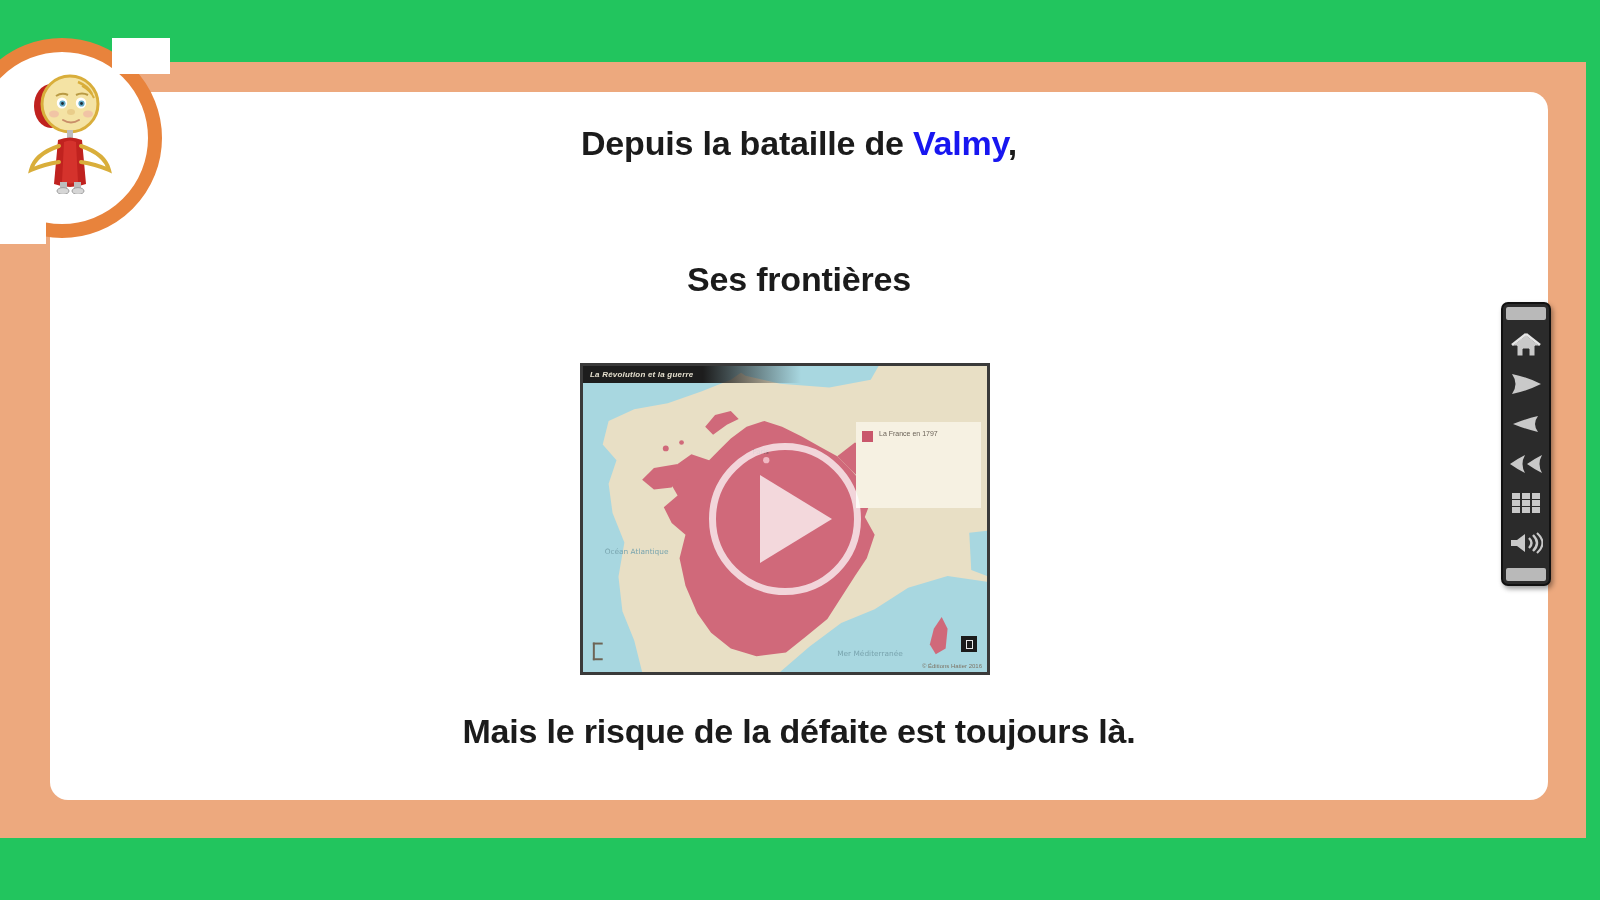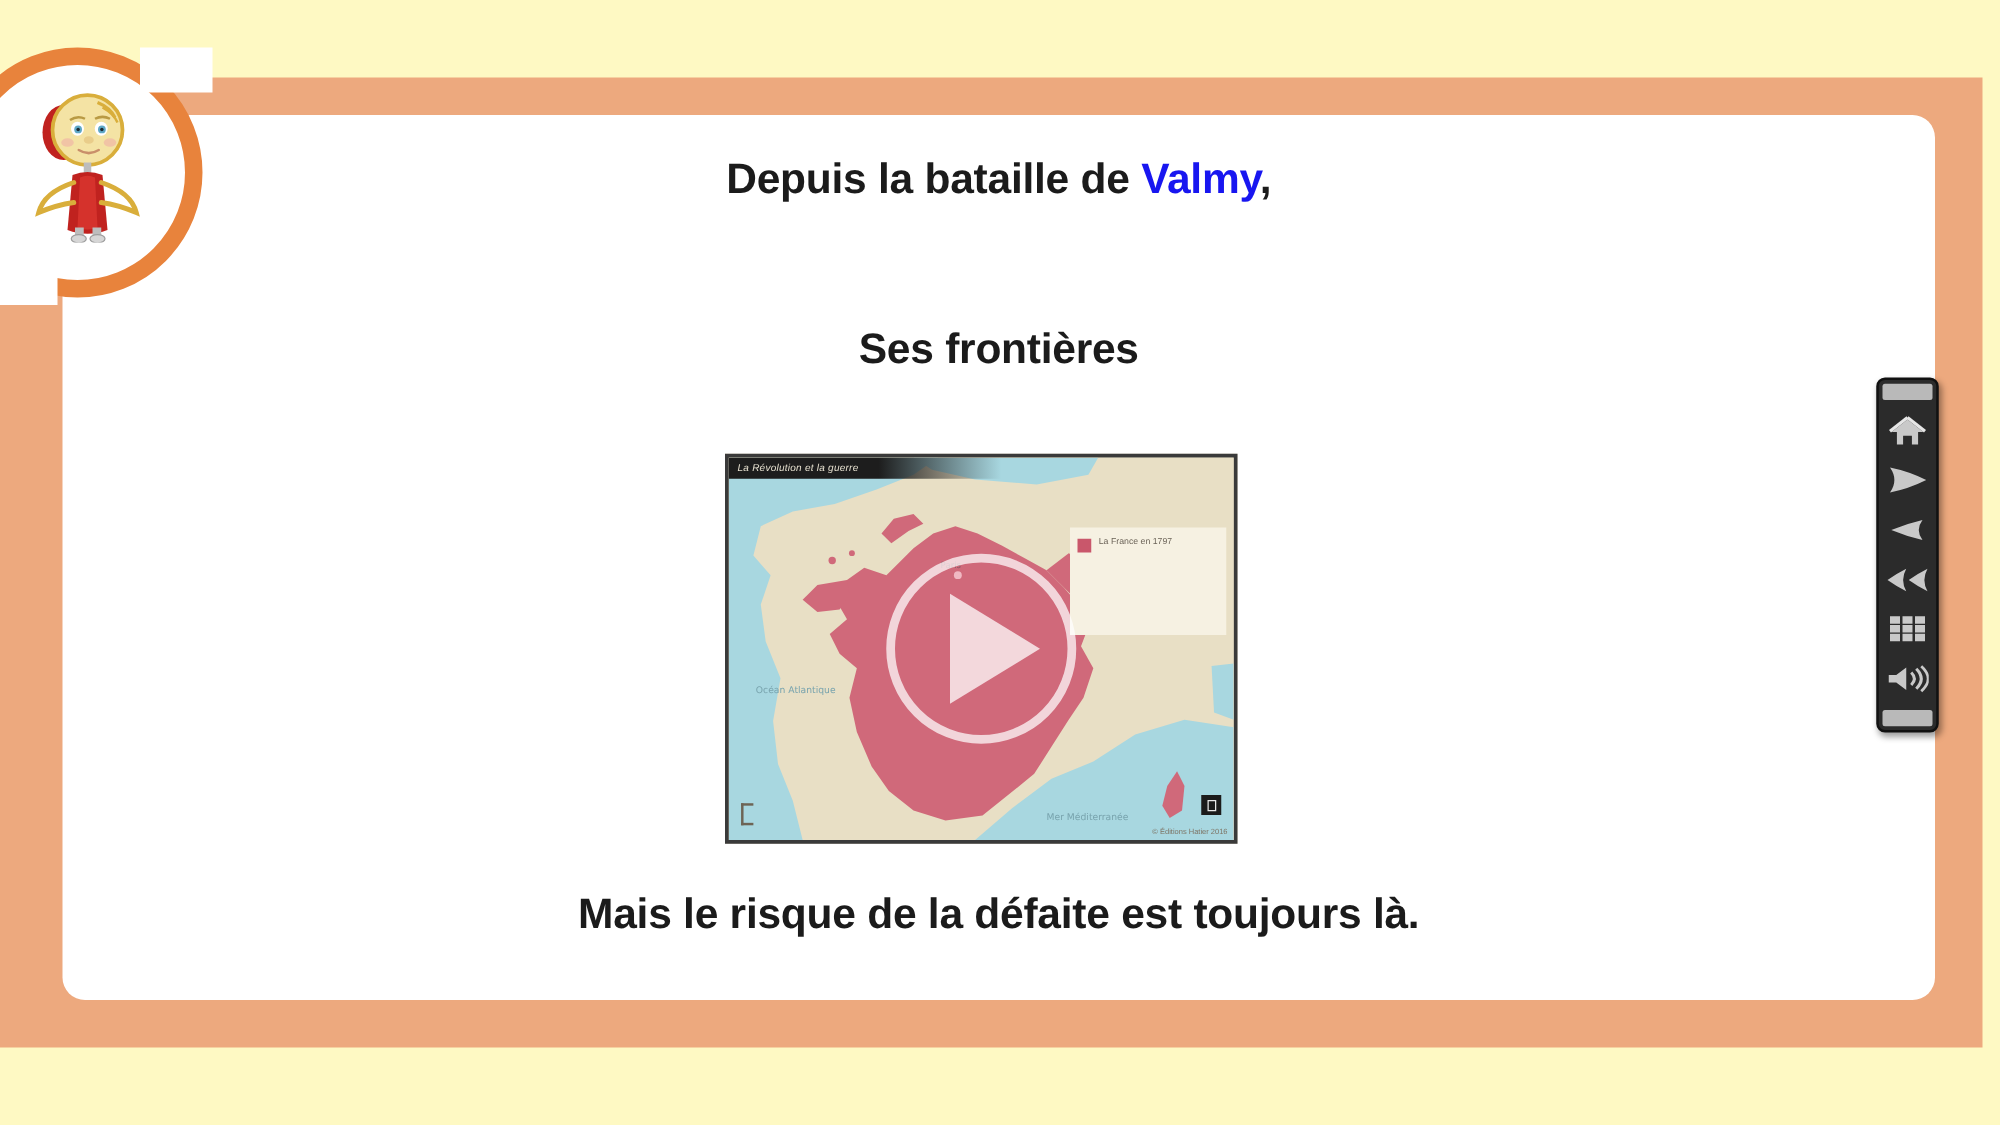--- a/index.html
+++ b/index.html
@@ -10,21 +10,21 @@
     height: 900px;
     background: #ffffff;
     font-family: "Liberation Sans", sans-serif;
     overflow: hidden;
   }
 
   #stage {
     position: relative;
     width: 1600px;
     height: 900px;
-    background: #fef9c3;
+    background: #22c55e;
   }
 
   
   .frame {
     position: absolute;
     left: 0px;
     top: 62px;
     width: 1586px;
     height: 776px;
     background: #eda97e;
@@ -131,21 +131,21 @@
 
   .video-titlebar {
     position: absolute;
     left: 0;
     top: 0;
     width: 54%;
     height: 17px;
     background: linear-gradient(to right, #1d1d1d 55%, rgba(29,29,29,0.0) 100%);
     color: #e6e0cf;
     font-size: 8px;
-    font-weight: normal;
+    font-weight: bold;
     line-height: 17px;
     padding-left: 7px;
     white-space: nowrap;
     overflow: hidden;
     font-style: italic;
     letter-spacing: 0.2px;
   }
 
   .video-legend {
     position: absolute;

